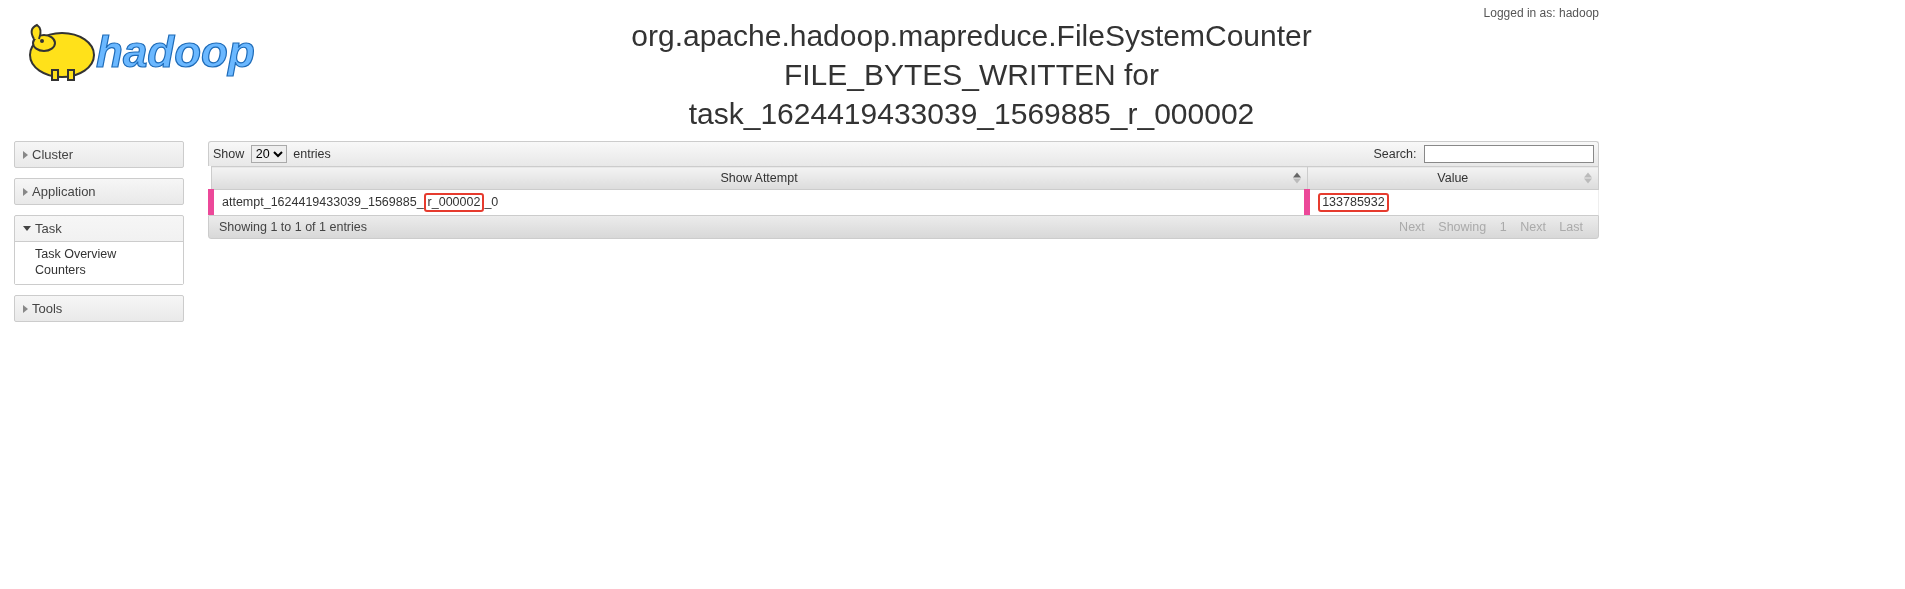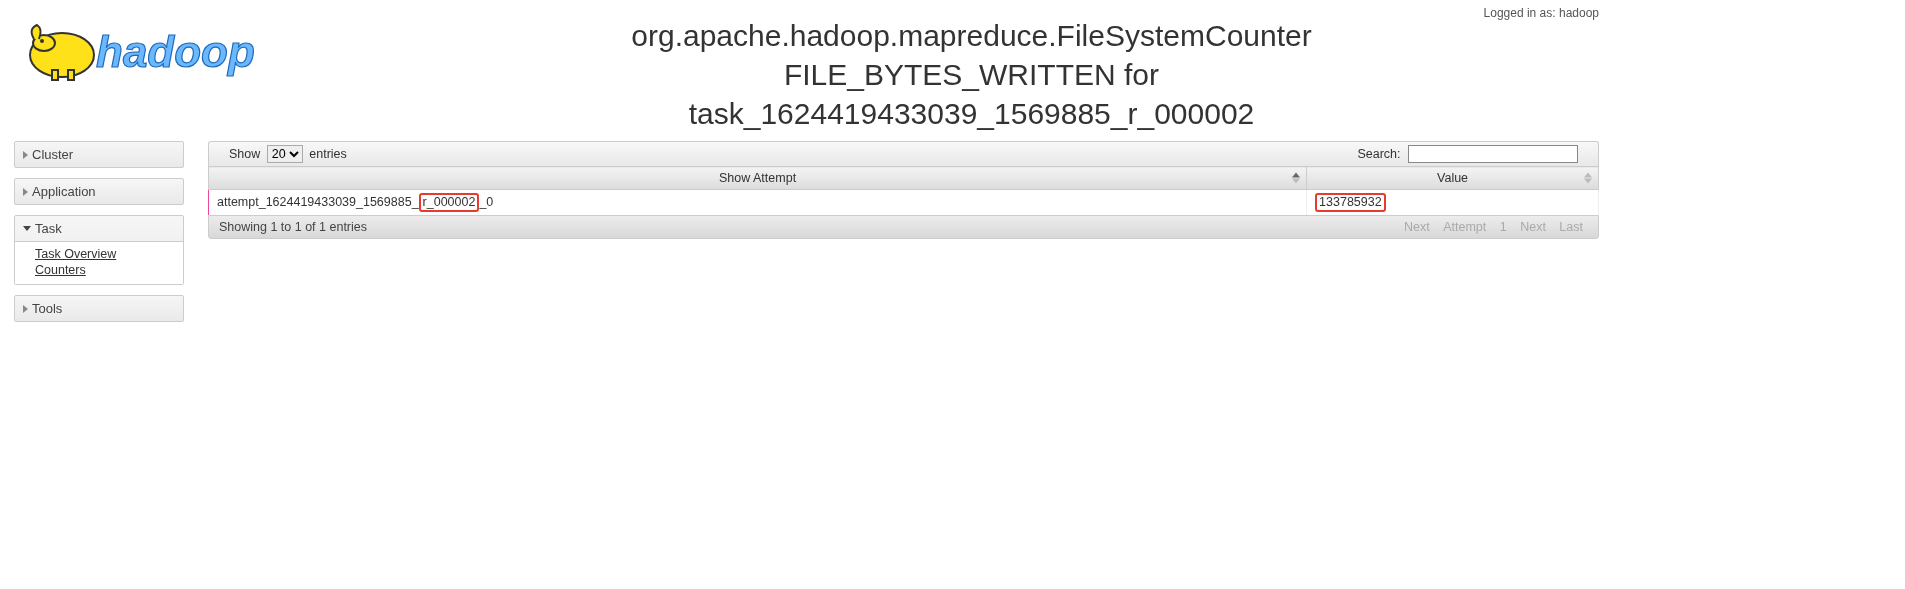--- a/index.html
+++ b/index.html
@@ -10,33 +10,33 @@
   .logo { width:330px; flex:0 0 330px; display:flex; align-items:flex-start; padding-top:5px; }
   .logo svg { width:310px; height:70px; }
   .title { flex:1; text-align:center; font-weight:normal; font-size:30px; line-height:1.3; padding-top:6px; font-family: Verdana, Arial, sans-serif; }
   .body { display:flex; padding:8px 14px; align-items:flex-start; }
   .sidebar { width:170px; flex:0 0 170px; }
   .nav-group { border:1px solid #ccc; border-radius:2px; margin-bottom:10px; background:linear-gradient(#f6f6f6,#e9e9e9); }
   .nav-head { padding:5px 8px; font-size:13px; color:#444; cursor:pointer; display:flex; align-items:center; gap:4px; }
   .nav-head .caret { width:0; height:0; border-top:4px solid transparent; border-bottom:4px solid transparent; border-left:5px solid #888; display:inline-block; }
   .nav-head.open .caret { border-left:none; border-top:5px solid #444; border-left:4px solid transparent; border-right:4px solid transparent; border-bottom:none; }
   .nav-sub { background:#fff; border-top:1px solid #ccc; padding:4px 0 6px 20px; }
-  .nav-sub a { display:block; color:#333; text-decoration:underline; font-size:12.5px; padding:1px 0; cursor:pointer; }
+  .nav-sub a { display:block; color:#333; font-size:12.5px; padding:1px 0; cursor:pointer; }
   .main { flex:1; margin-left:24px; }
-  .dt-top { background:linear-gradient(#f8f8f8,#e8e8e8); border:1px solid #ccc; border-bottom:none; border-radius:3px 3px 0 0; display:flex; justify-content:space-between; align-items:center; padding:3px 20px; font-size:12.5px; color:#333; }
+  .dt-top { background:linear-gradient(#f8f8f8,#e8e8e8); border:1px solid #ccc; border-bottom:none; border-radius:3px 3px 0 0; display:flex; justify-content:space-between; align-items:center; padding:3px 4px; font-size:12.5px; color:#333; }
   .dt-top select { font-size:12.5px; margin:0 3px; border:1px solid #aaa; background:#eee; }
   .dt-top input[type=text]{ width:170px; font-size:12.5px; border:1px solid #888; height:18px; margin-left:4px; }
   table.dt { width:100%; border-collapse:collapse; }
   table.dt thead th { background:linear-gradient(#f3f3f3,#dcdcdc); border:1px solid #ccc; font-weight:normal; font-size:12.5px; color:#333; padding:4px 8px; position:relative; }
   .sort-ind { position:absolute; right:6px; top:50%; transform:translateY(-50%); display:flex; flex-direction:column; gap:1px; }
   .tri-up { width:0;height:0;border-left:4px solid transparent;border-right:4px solid transparent;border-bottom:5px solid #666; }
   .tri-dn { width:0;height:0;border-left:4px solid transparent;border-right:4px solid transparent;border-top:5px solid #bbb; }
   .tri-dn.dim{border-top-color:#bbb;}
   .tri-both .tri-up{border-bottom-color:#bbb;} .tri-both .tri-dn{border-top-color:#bbb;}
-  table.dt tbody td { padding:3px 8px; font-size:12.5px; border-left:1px solid #ec4899; border-right:1px solid #eee; }
+  table.dt tbody td { padding:3px 8px; font-size:12.5px; border-left:6px solid #ec4899; border-right:1px solid #eee; }
   .dt-bottom { background:linear-gradient(#ececec,#d8d8d8); border:1px solid #ccc; border-top:1px solid #ccc; border-radius:0 0 3px 3px; display:flex; justify-content:space-between; align-items:flex-end; padding:4px 10px; font-size:12.5px; color:#444;gap:16px; }
   .pager span { color:#aaa; margin:0 5px; cursor:default; }
   .hl { border:2px solid #e63b2e; border-radius:3px; padding:0 2px; display:inline-block; line-height:1.2; }
   .main-shell { border:0; height:300px; }
 </style>
 </head>
 <body>
 
 <div class="page">
   <div class="loggedin">
@@ -135,21 +135,21 @@
             <td>
               <span class="hl">133785932</span>
             </td>
           </tr>
         </tbody>
       </table>
       <div class="dt-bottom">
         <div>Showing 1 to 1 of 1 entries</div>
         <div class="pager">
           <span>Next</span>
-          <span>Attempt</span>
+          <span>Showing</span>
           <span>1</span>
           <span>Next</span>
           <span>Last</span>
         </div>
       </div>
       <div class="main-shell"></div>
     </div>
   </div>
 </div>
 

